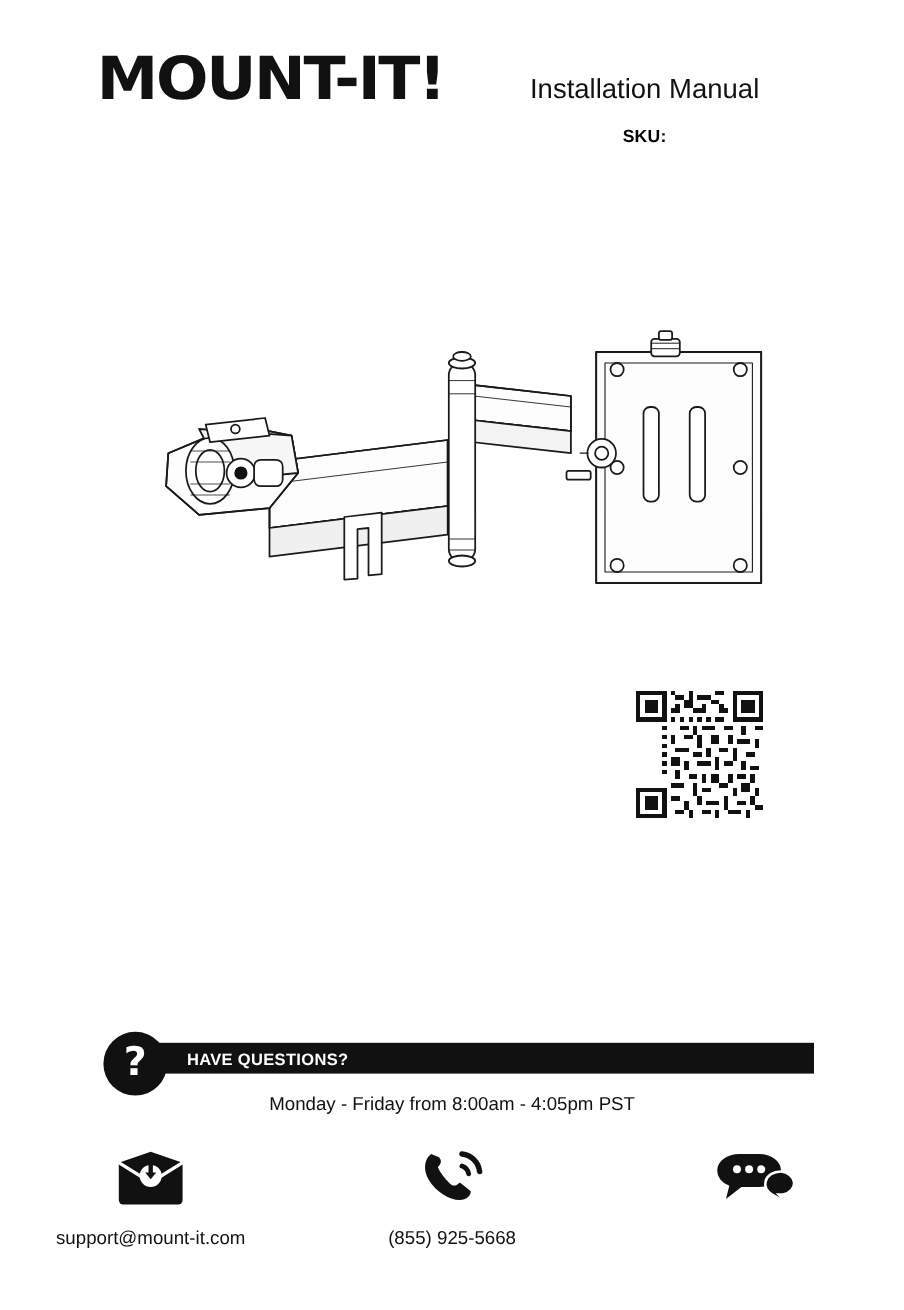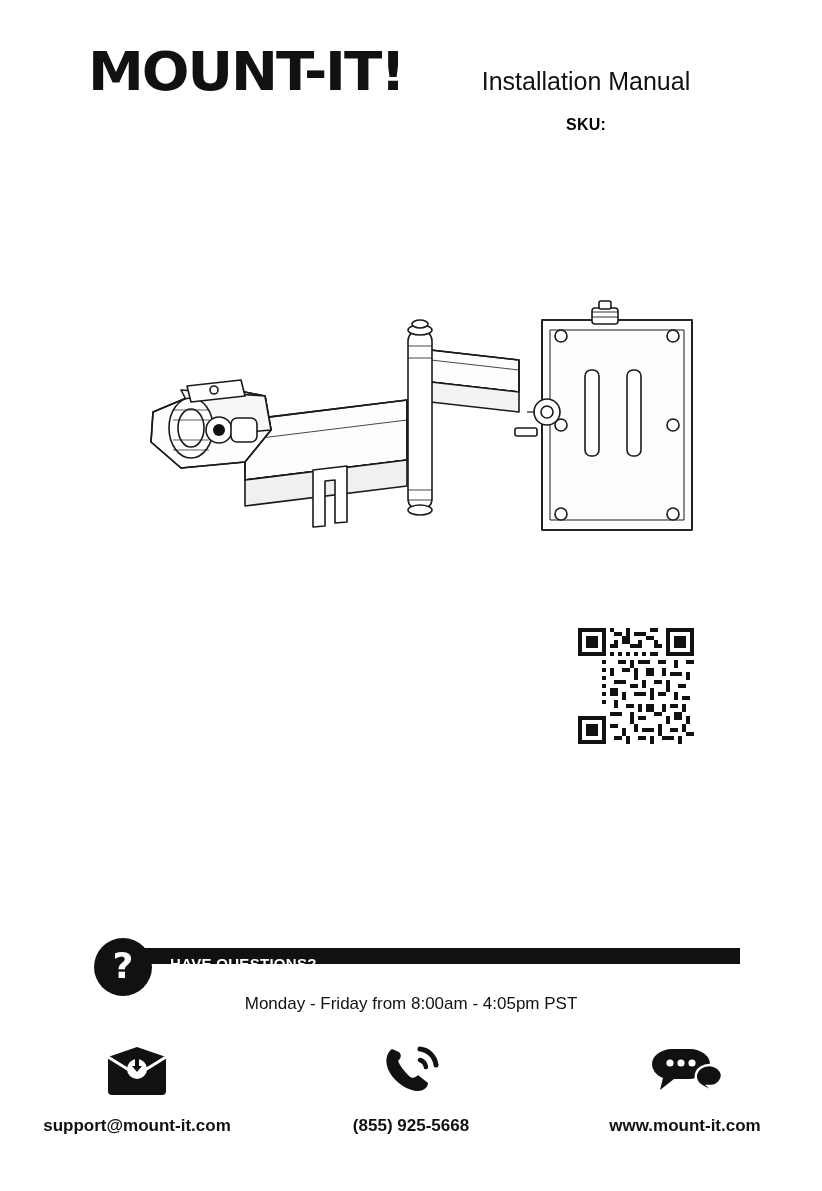--- a/index.html
+++ b/index.html
@@ -85,21 +85,21 @@
     position: absolute;
     left: 0;
     top: 938px;
     width: 822px;
   }
   .q-bar {
     position: absolute;
     left: 140px;
     top: 10px;
     width: 600px;
-    height: 16px;
+    height: 28px;
     background: #111111;
   }
   .q-bar-label {
     position: absolute;
     left: 30px;
     top: 7px;
     color: #ffffff;
     font-size: 15px;
     font-weight: bold;
     letter-spacing: 0.3px;
@@ -151,21 +151,20 @@
   .contact-icon {
     height: 62px;
     display: flex;
     align-items: center;
     justify-content: center;
   }
   .contact-label {
     margin-top: 14px;
     font-size: 17px;
     color: #111111;
-    font-weight: bold;
   }
 </style>
 </head>
 <body>
 
 <div class="header">
   <div class="brand-logo">MOUNT-IT!</div>
   <div class="header-right">
     <div class="manual-title">Installation Manual</div>
     <div class="sku-line">SKU:</div>
@@ -385,16 +384,15 @@
   <div class="contact">
     <div class="contact-icon">
       <svg width="78" height="54" viewBox="0 0 78 54">
         <path d="M6 20 A20 15 0 0 1 26 5 L44 5 A20 15 0 0 1 64 20 A20 15 0 0 1 44 35 L28 35 L14 46 L17 34 A19 15 0 0 1 6 20 Z" fill="#111111"></path>
         <circle cx="24" cy="19" r="3.6" fill="#ffffff"></circle>
         <circle cx="35" cy="19" r="3.6" fill="#ffffff"></circle>
         <circle cx="46" cy="19" r="3.6" fill="#ffffff"></circle>
         <path d="M50 30 A14 11 0 0 1 64 21 A14 11 0 0 1 76 31 A13 11 0 0 1 66 42 L62 42 L70 50 L56 42 A13 11 0 0 1 50 30 Z" fill="#111111" stroke="#ffffff" stroke-width="2.4"></path>
       </svg>
     </div>
-    <div class="contact-label">www.mount-it.com</div>
   </div>
 
 </div>
 
 </body></html>

